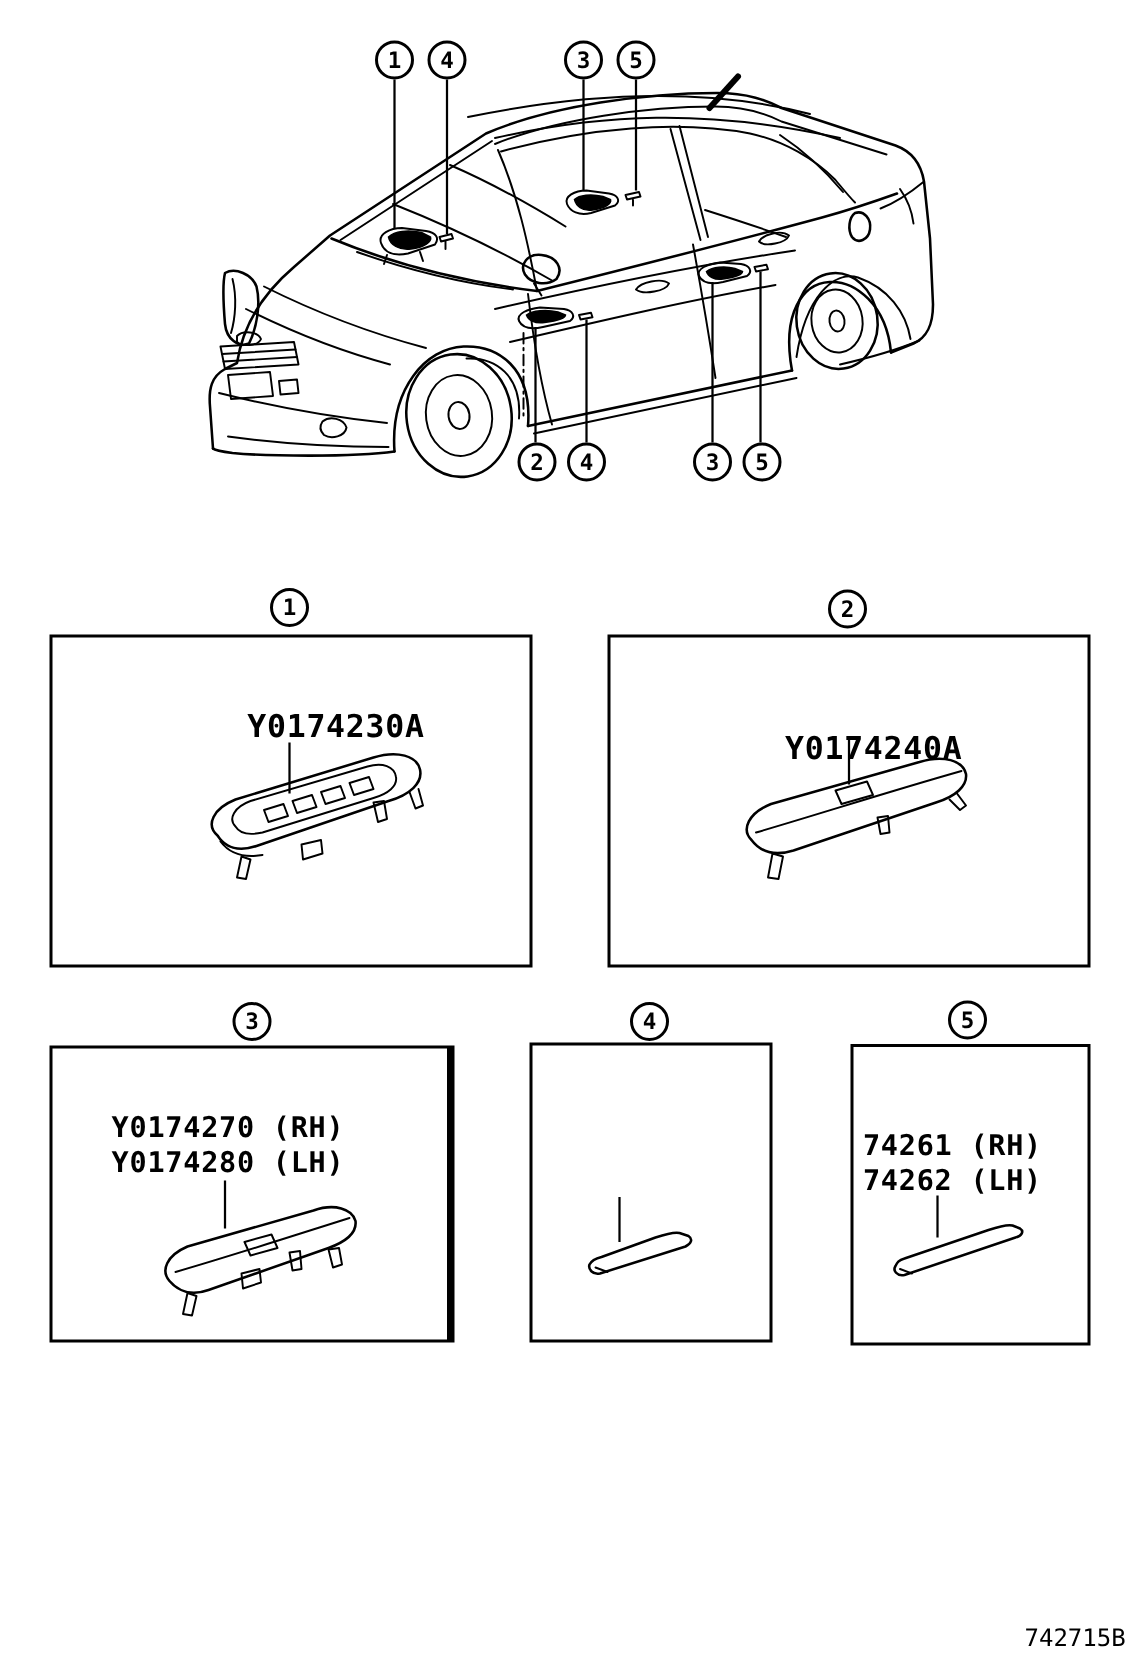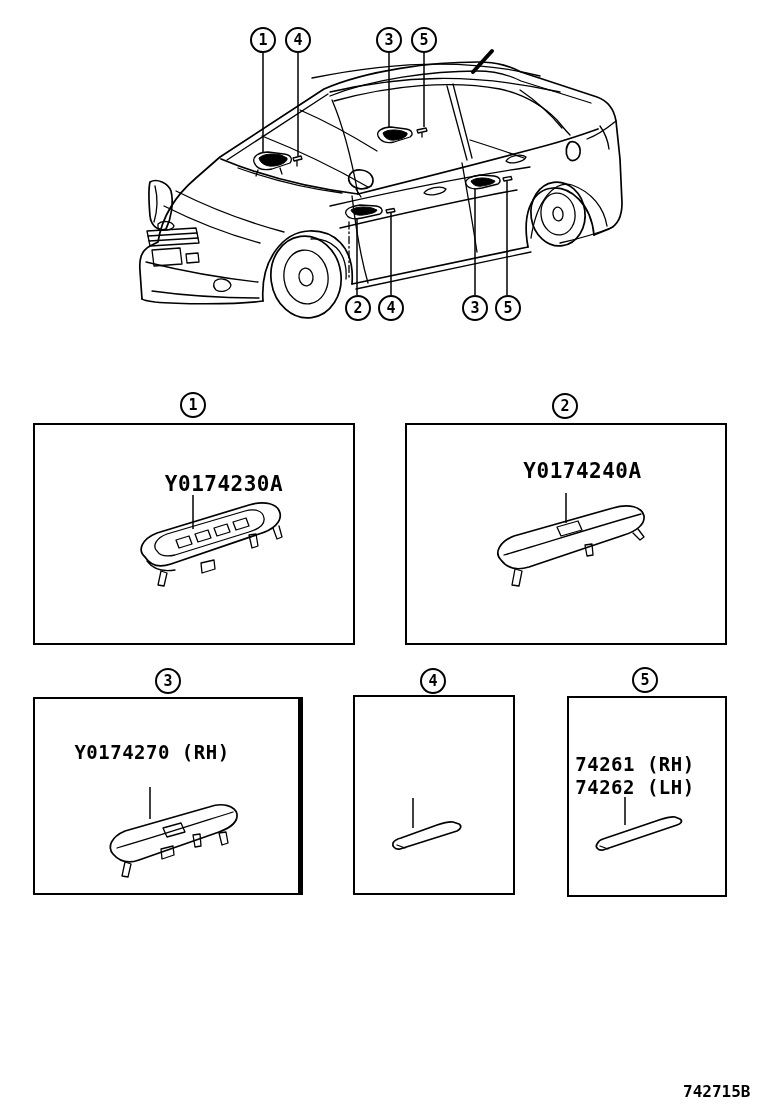--- a/index.html
+++ b/index.html
@@ -18,21 +18,21 @@
   .part-box{position:absolute;border:2px solid #000;background:#fff;box-sizing:border-box;}
   .part-box.thick-right{border-right-width:5px;}
   .part-svg{position:absolute;}
   .part-label{
     position:absolute;text-align:center;font-weight:700;white-space:pre;
     letter-spacing:0.5px;
   }
   .part-label.big{font-size:21px;line-height:23px;}
   .part-label.two-line{font-size:19px;line-height:23px;}
   .footer-code{
-    position:absolute;left:683px;top:1083px;font-weight:700;font-size:16px;line-height:17px;
+    position:absolute;left:683px;top:1083px;font-weight:400;font-size:16px;line-height:17px;
   }
   .stroke{fill:none;stroke:#000;stroke-width:1.7;stroke-linecap:round;stroke-linejoin:round;}
   .thin{stroke-width:1.3;}
   .leader{fill:none;stroke:#000;stroke-width:1.5;stroke-linecap:butt;}
   .darkfill{fill:#000;stroke:#000;stroke-width:1;}
 </style>
 </head>
 <body>
 
 <div class="page">
@@ -215,36 +215,36 @@
     <path class="stroke thin" d="M128,148 l-3,14 l6,1 l3,-13 z"></path>
     <path class="stroke thin" d="M216,112 l3,13 l6,-2 l-2,-12 z"></path>
     <path class="stroke thin" d="M168,140 l1,10 l13,-4 l-1,-9 z"></path>
     <path class="stroke thin" d="M240,105 l4,11 l5,-2 l-3,-11"></path>
   </svg>
 
   <div class="callout" style="left:552px;top:393px">
       <span>2</span>
     </div>
   <div class="part-box" style="left:405px;top:423px;width:322px;height:222px"></div>
-  <div class="part-label big" style="left:405px;top:460px;width:355px"><span>Y0174240A</span></div>
+  <div class="part-label big" style="left:405px;top:488px;width:355px"><span>Y0174240A</span></div>
   <svg class="part-svg" style="left:405px;top:423px" width="322" height="222" viewBox="0 0 322 222">
     <path class="leader" d="M161,70 V100"></path>
     <path class="stroke" d="M96,137 C89,130 94,119 109,113 L208,85 C224,80 237,84 239,93 C240,101 232,108 219,112 L124,144 C111,148 102,145 96,137 Z"></path>
     <path class="stroke thin" d="M99,132 C140,120 190,104 236,91"></path>
     <path class="stroke thin" d="M152,104 l21,-6 l4,9 l-21,6 z"></path>
     <path class="stroke thin" d="M110,146 l-3,16 l7,1 l3,-15 z"></path>
     <path class="stroke thin" d="M180,122 l2,11 l6,-1 l-1,-11 z"></path>
     <path class="stroke thin" d="M228,110 l7,7 l4,-3 l-6,-8"></path>
   </svg>
 
   <div class="callout" style="left:155px;top:668px">
       <span>3</span>
     </div>
   <div class="part-box thick-right" style="left:33px;top:697px;width:270px;height:198px"></div>
-  <div class="part-label two-line" style="left:33px;top:741px;width:238px"><span>Y0174270 (RH)</span><br></div>
+  <div class="part-label two-line" style="left:33px;top:741px;width:238px"><span>Y0174270 (RH)</span><br><span>Y0174280 (LH)</span></div>
   <svg class="part-svg" style="left:33px;top:697px" width="270" height="198" viewBox="0 0 270 198">
     <path class="leader" d="M117,90 V122"></path>
     <path class="stroke" d="M80,157 C74,150 78,140 92,134 L176,110 C190,105 202,109 204,117 C205,125 197,131 186,135 L106,163 C95,167 86,164 80,157 Z"></path>
     <path class="stroke thin" d="M84,151 C122,140 162,127 200,115"></path>
     <path class="stroke thin" d="M130,131 l18,-5 l4,9 l-18,5 z"></path>
     <path class="stroke thin" d="M92,165 l-3,14 l6,1 l3,-13 z"></path>
     <path class="stroke thin" d="M160,138 l2,12 l6,-1 l-1,-12 z"></path>
     <path class="stroke thin" d="M128,152 l1,10 l12,-4 l-1,-9 z"></path>
     <path class="stroke thin" d="M186,136 l3,12 l6,-2 l-2,-11 z"></path>
   </svg>

